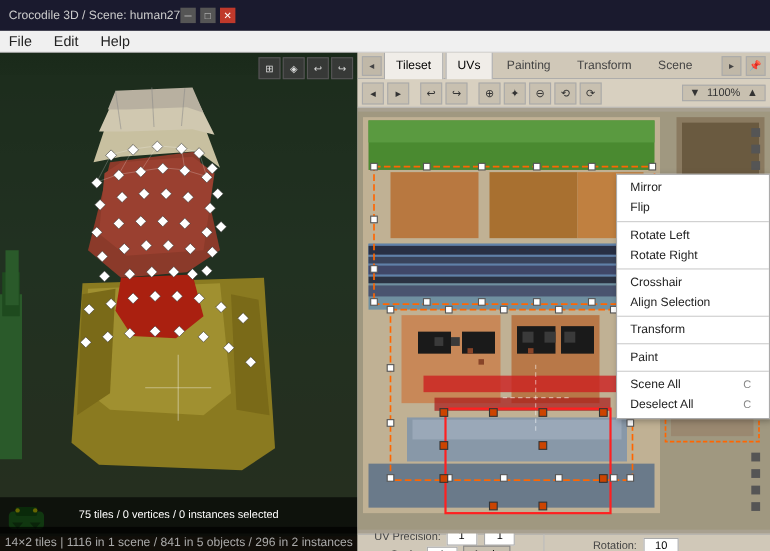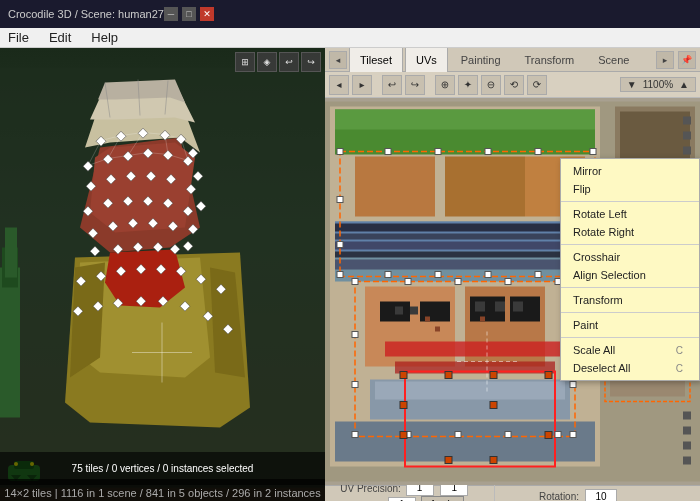--- a/index.html
+++ b/index.html
@@ -266,21 +266,21 @@
       display: flex;
       align-items: center;
       justify-content: center;
     }
 
     
     .context-menu {
       position: absolute;
       top: 60px;
       right: 0px;
-      background: #fef9c3;
+      background: #ffffff;
       border: 1px solid #aaa;
       box-shadow: 2px 2px 6px rgba(0,0,0,0.3);
       z-index: 100;
       min-width: 140px;
       padding: 3px 0;
     }
     .ctx-item {
       padding: 3px 16px 3px 12px;
       font-size: 11px;
       color: #222;
@@ -680,21 +680,21 @@
         <div class="ctx-separator"></div>
         <div class="ctx-item">
           <span>Transform</span>
         </div>
         <div class="ctx-separator"></div>
         <div class="ctx-item">
           <span>Paint</span>
         </div>
         <div class="ctx-separator"></div>
         <div class="ctx-item">
-          <span>Scale All</span>
+          <span>Scene All</span>
           <span class="ctx-shortcut">C</span>
         </div>
         <div class="ctx-item">
           <span>Deselect All</span>
           <span class="ctx-shortcut">C</span>
         </div>
       </div>
     </div>
 
     <div class="status-bar">

